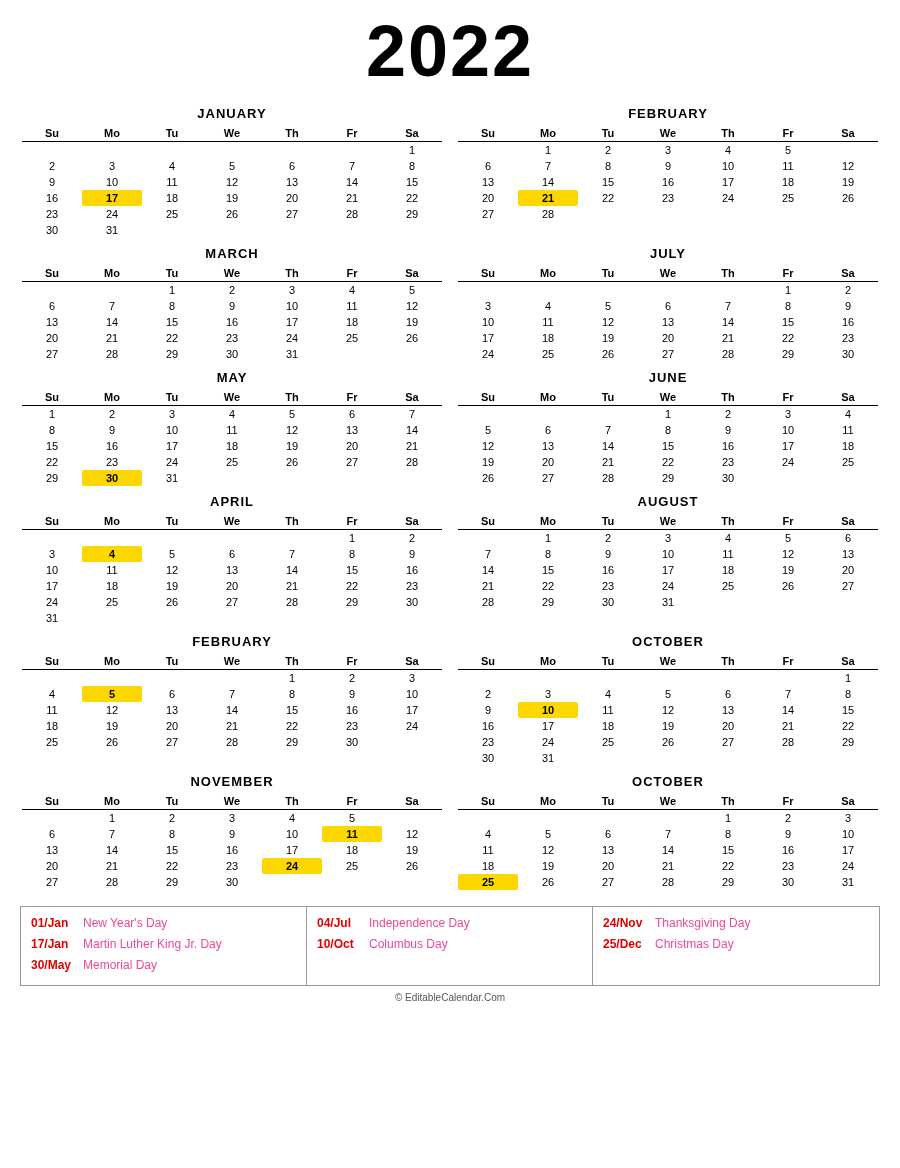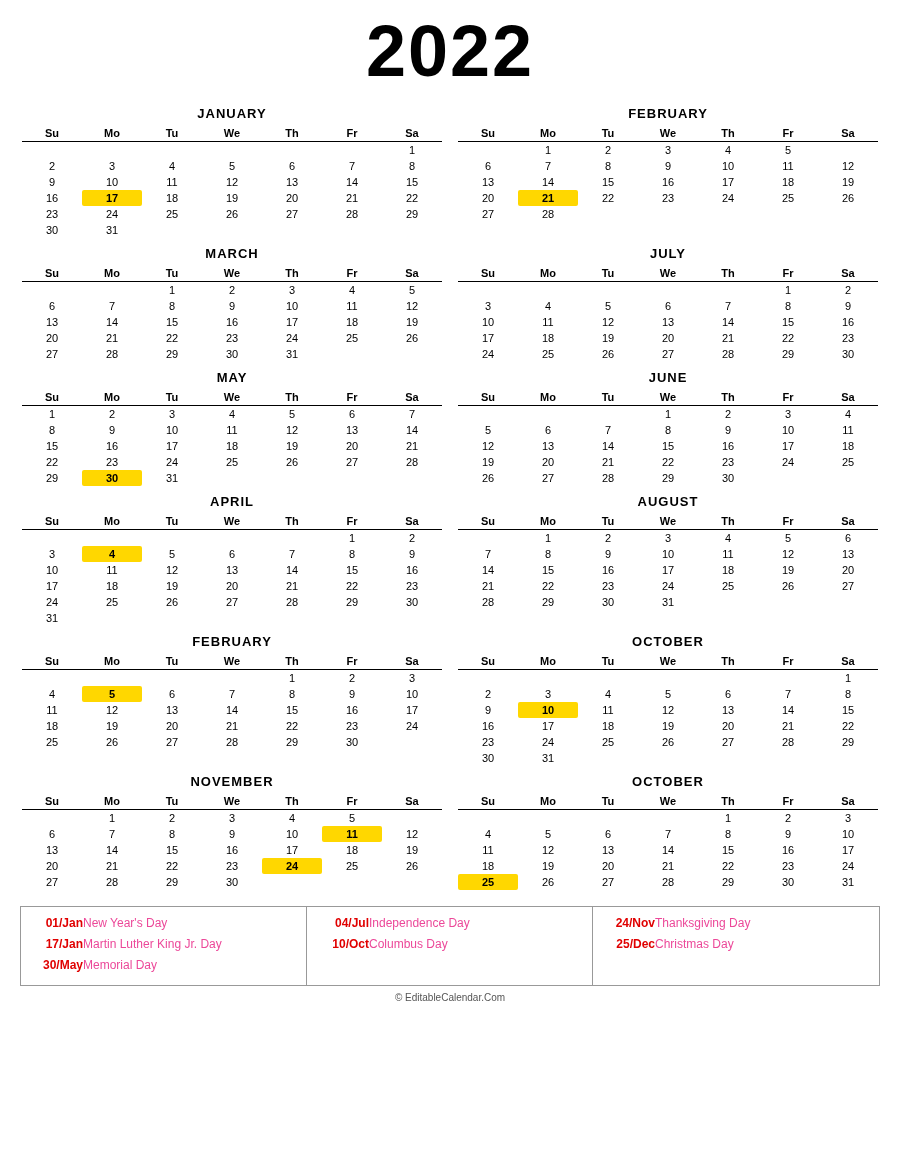--- a/index.html
+++ b/index.html
@@ -61,21 +61,20 @@
     }
     .holiday-footer {
       margin-top: 12px;
       border: 1px solid #999;
       display: grid;
       grid-template-columns: 1fr 1fr 1fr;
     }
     .holiday-col {
       padding: 8px 10px;
       border-right: 1px solid #999;
-      text-align: right;
     }
     .holiday-col:last-child {
       border-right: none;
     }
     .holiday-row {
       display: flex;
       align-items: flex-start;
       margin-bottom: 4px;
       font-size: 12px;
       line-height: 1.4;

